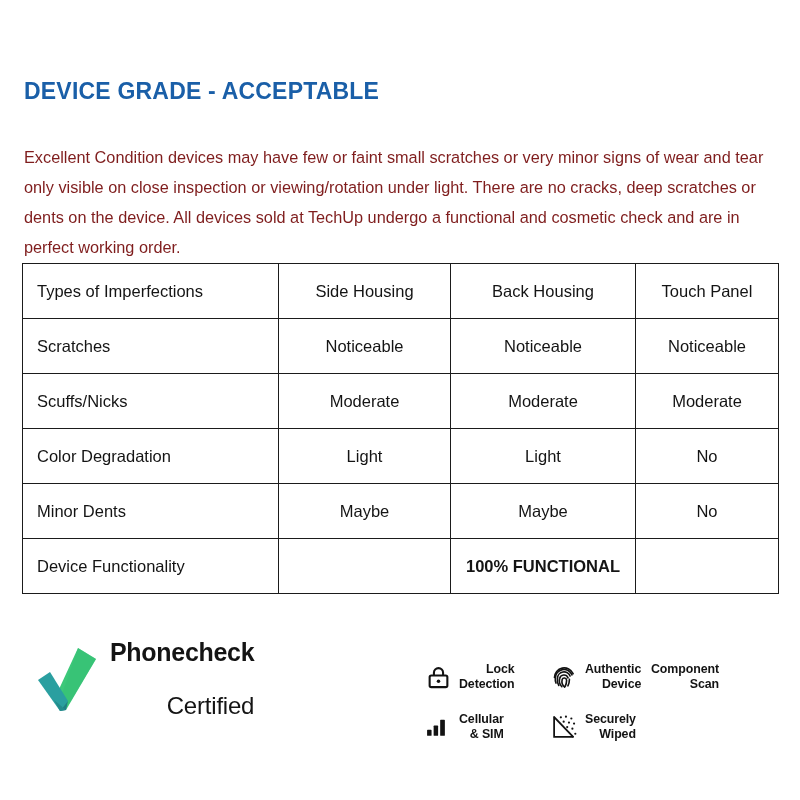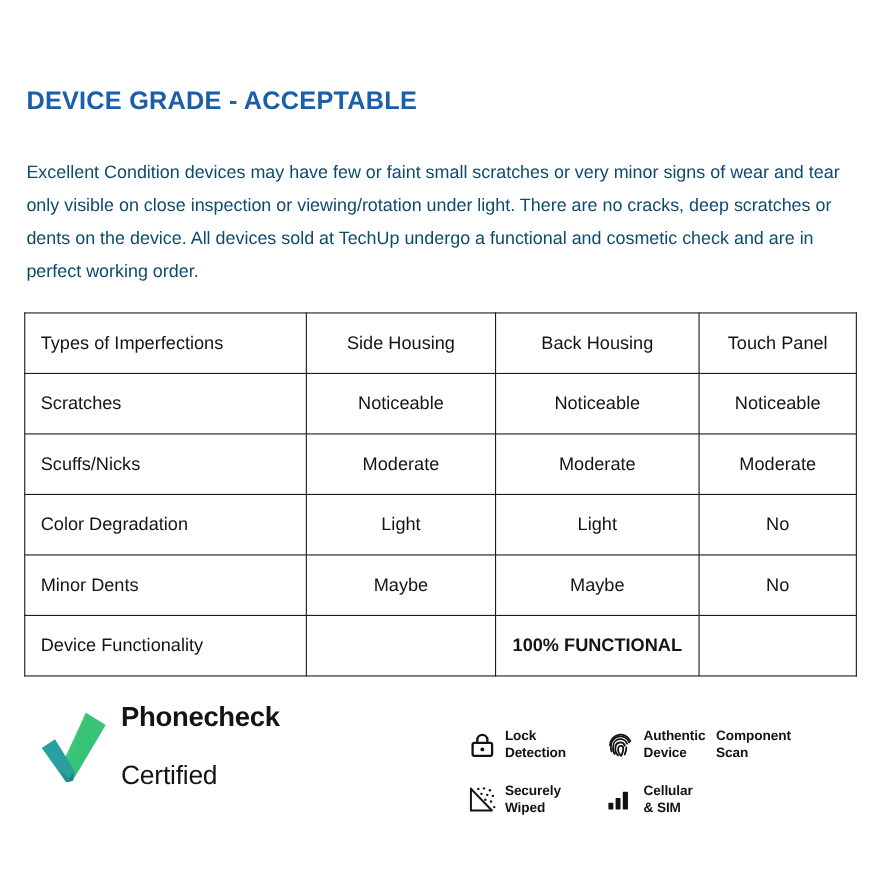--- a/index.html
+++ b/index.html
@@ -35,29 +35,29 @@
   }
 
   
   .intro {
     position: absolute;
     left: 24px;
     top: 126px;
     width: 752px;
     font-size: 16.3px;
     line-height: 30px;
-    color: #0c4a6e;
+    color: #7f1d1d;
     text-align: left;
   }
 
   
   .grade-table {
     position: absolute;
     left: 22px;
-    top: 284px;
+    top: 263px;
     width: 756px;
     border-collapse: collapse;
     table-layout: fixed;
   }
   .grade-table td {
     border: 1.6px solid #1b1b1b;
     height: 54px;
     font-size: 16.5px;
     color: #141414;
     padding: 0 14px;
@@ -73,20 +73,21 @@
   .cell-center { text-align: center; }
   .functional  { color: #1a5fa8; font-weight: bold; font-size: 15.5px; }
 
   
   .footer {
     position: absolute;
     left: 0;
     top: 620px;
     width: 662px;
     height: 130px;
+    text-align: right;
   }
 
   
   .logo-block {
     position: absolute;
     left: 36px;
     top: 18px;
     display: flex;
     align-items: center;
     gap: 12px;
@@ -258,20 +259,32 @@
         <span class="badge-label">Authentic
 Device</span>
       </div>
 
       <div class="badge">
         <span class="badge-icon empty"></span>
         <span class="badge-label">Component
 Scan</span>
       </div>
 
+
+      <div class="badge">
+        <span class="badge-icon">
+          <svg viewBox="0 0 22 18" width="24" height="20" xmlns="http://www.w3.org/2000/svg">
+            <rect x="1" y="11.5" width="4.1" height="5.6" rx="0.6" fill="#121212"></rect>
+            <rect x="7" y="7.6" width="4.1" height="9.5" rx="0.6" fill="#121212"></rect>
+            <rect x="13" y="2.4" width="4.3" height="14.7" rx="0.6" fill="#121212"></rect>
+          </svg>
+        </span>
+        <span class="badge-label">Cellular
+&amp; SIM</span>
+      </div>
 
       <div class="badge">
         <span class="badge-icon">
           <svg viewBox="0 0 26 26" width="27" height="27" xmlns="http://www.w3.org/2000/svg">
             <g stroke="#121212" stroke-width="1.7" fill="none" stroke-linecap="square">
               <path d="M3 3 V22 H21"></path>
               <path d="M3.6 3.6 L21 21.6"></path>
             </g>
             <g fill="#121212">
               <circle cx="9.5" cy="3.2" r="1.05"></circle>
@@ -283,27 +296,15 @@
               <circle cx="15.6" cy="12.6" r="1.05"></circle>
               <circle cx="20.6" cy="14.1" r="1.05"></circle>
               <circle cx="23.4" cy="19.0" r="1.05"></circle>
             </g>
           </svg>
         </span>
         <span class="badge-label">Securely
 Wiped</span>
       </div>
 
-      <div class="badge">
-        <span class="badge-icon">
-          <svg viewBox="0 0 22 18" width="24" height="20" xmlns="http://www.w3.org/2000/svg">
-            <rect x="1" y="11.5" width="4.1" height="5.6" rx="0.6" fill="#121212"></rect>
-            <rect x="7" y="7.6" width="4.1" height="9.5" rx="0.6" fill="#121212"></rect>
-            <rect x="13" y="2.4" width="4.3" height="14.7" rx="0.6" fill="#121212"></rect>
-          </svg>
-        </span>
-        <span class="badge-label">Cellular
-&amp; SIM</span>
-      </div>
-
     </div>
   </div>
 </div>
 
 </body></html>

